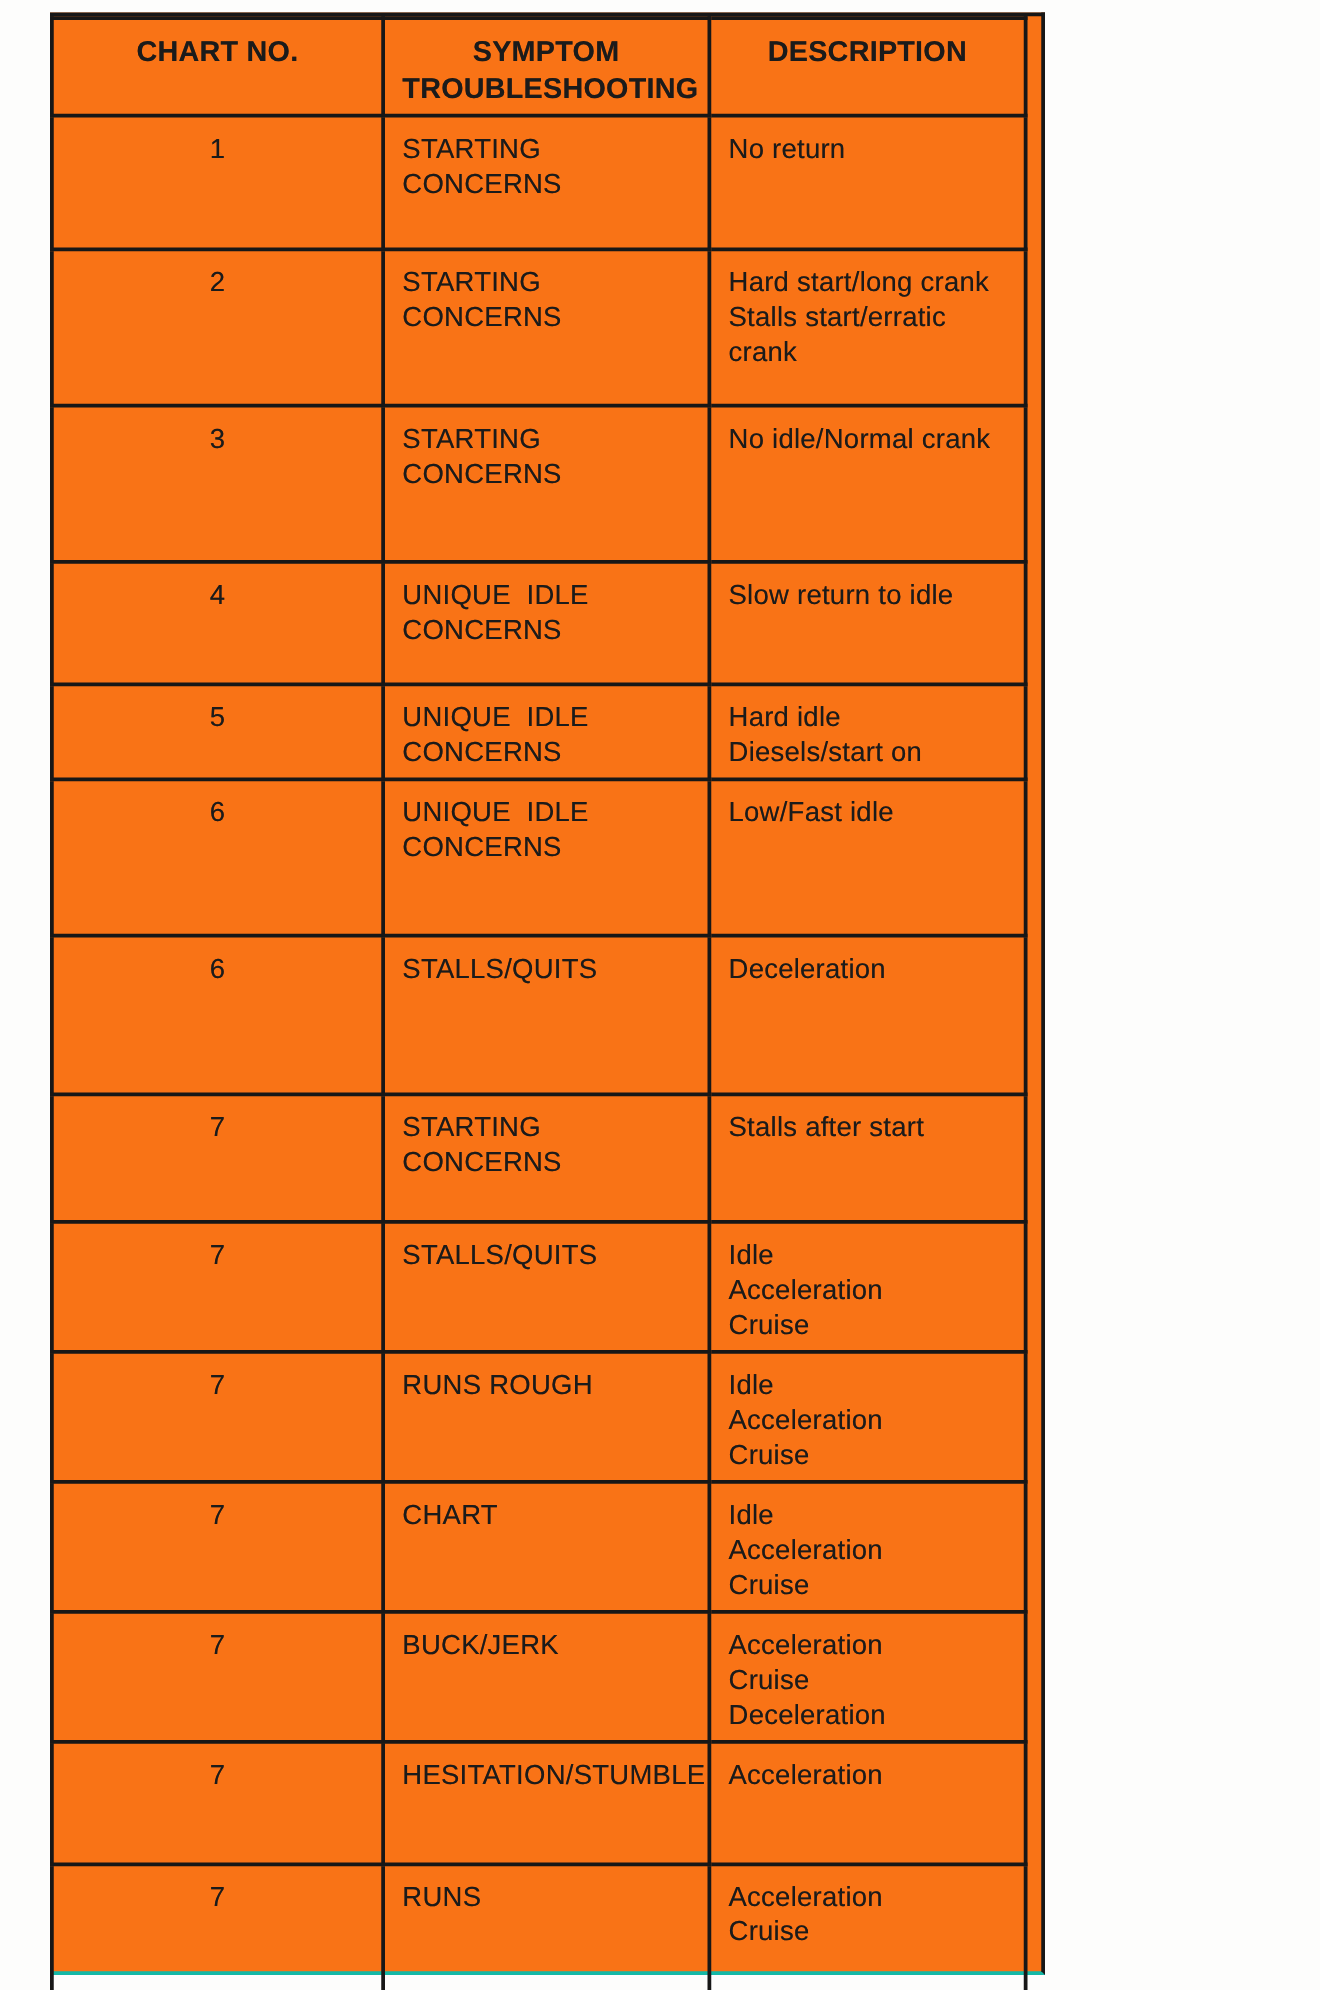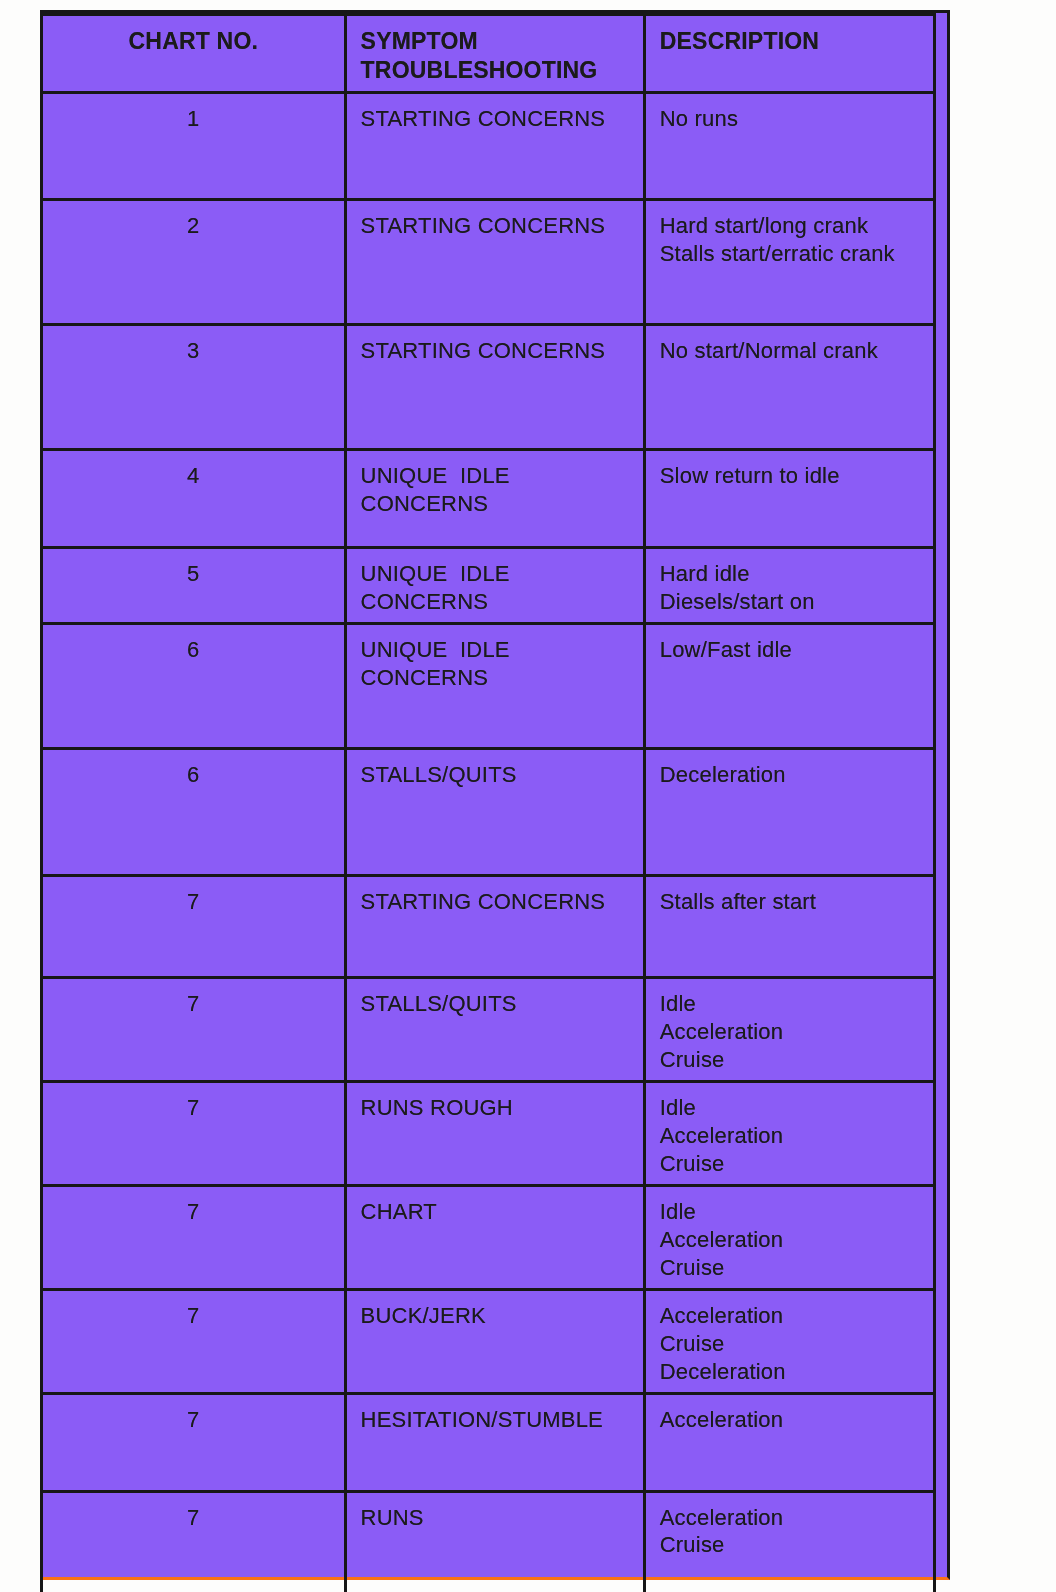--- a/index.html
+++ b/index.html
@@ -14,48 +14,48 @@
     width:1056px;
     height:1592px;
     background:#fdfdfc;
     overflow:hidden;
   }
   
   .table-frame{
     position:absolute;
     left:40px;
     top:10px;
-    width:910px;
+    width:796px;
     height:1570px;
     border-top:3px solid #171717;
     border-right:3px solid #171717;
-    border-bottom:3px solid #f97316;
+    border-bottom:3px solid #14b8a6;
     box-sizing:border-box;
-    background:#8b5cf6;
+    background:#f97316;
   }
   table.chart-index{
     border-collapse:collapse;
     table-layout:fixed;
     width:calc(100% - 11px);
     height:100%;
   }
   th,td{
     border:3px solid #171717;
     vertical-align:top;
     box-sizing:border-box;
     padding:11px 14px 6px 14px;
     font-size:22px;
     line-height:1.27;
     letter-spacing:.2px;
     text-shadow:0 0 .5px rgba(20,20,20,.55);
   }
   thead th{
     font-weight:bold;
     font-size:23px;
-    text-align:left;
+    text-align:center;
   }
   col.c1{width:34%;}
   col.c2{width:33.5%;}
   col.c3{width:32.5%;}
   th.chart-no,td.chart-no{
     text-align:center;
   }
   .line{
     white-space:pre-wrap;
   }
@@ -87,21 +87,21 @@
       </thead>
       <tbody>
           <tr style="height: 107px;">
             <td class="chart-no">
               <div class="line">1</div>
             </td>
             <td class="symptom">
               <div class="line">STARTING CONCERNS</div>
             </td>
             <td class="description">
-              <div class="line">No runs</div>
+              <div class="line">No return</div>
             </td>
           </tr>
           <tr style="height: 125px;">
             <td class="chart-no">
               <div class="line">2</div>
             </td>
             <td class="symptom">
               <div class="line">STARTING CONCERNS</div>
             </td>
             <td class="description">
@@ -110,21 +110,21 @@
             </td>
           </tr>
           <tr style="height: 125px;">
             <td class="chart-no">
               <div class="line">3</div>
             </td>
             <td class="symptom">
               <div class="line">STARTING CONCERNS</div>
             </td>
             <td class="description">
-              <div class="line">No start/Normal crank</div>
+              <div class="line">No idle/Normal crank</div>
             </td>
           </tr>
           <tr style="height: 98px;">
             <td class="chart-no">
               <div class="line">4</div>
             </td>
             <td class="symptom">
               <div class="line">UNIQUE  IDLE</div>
               <div class="line">CONCERNS</div>
             </td>

